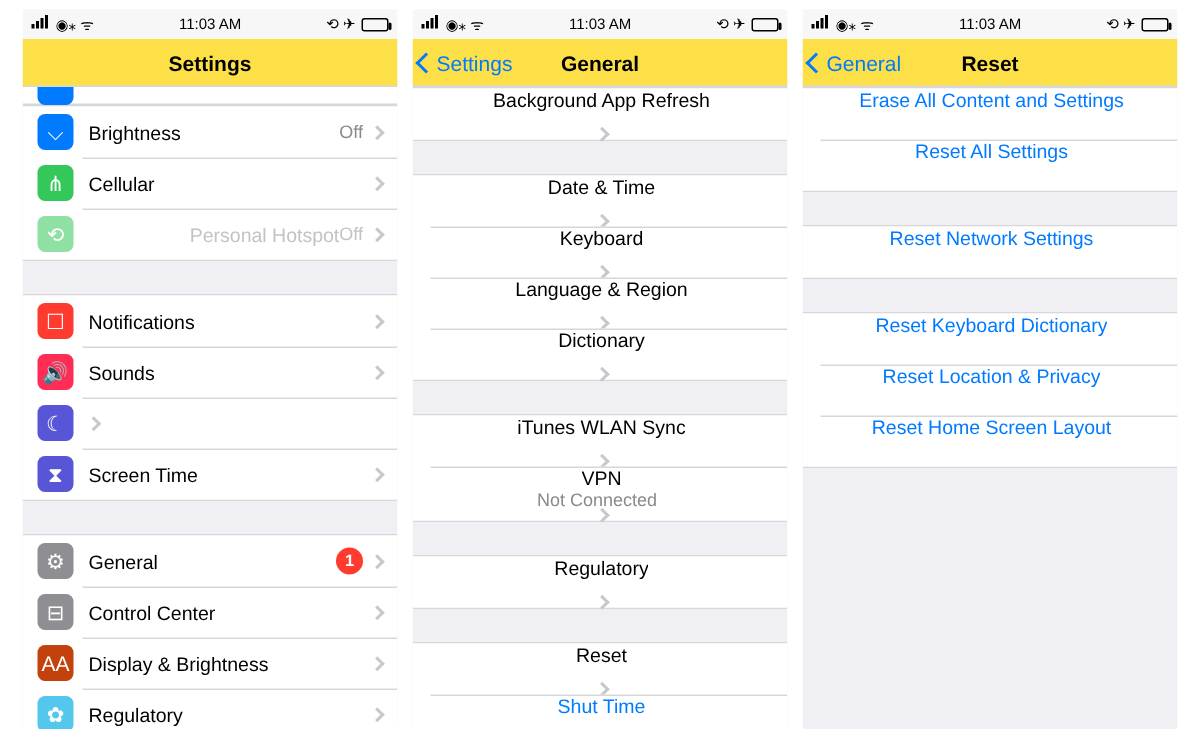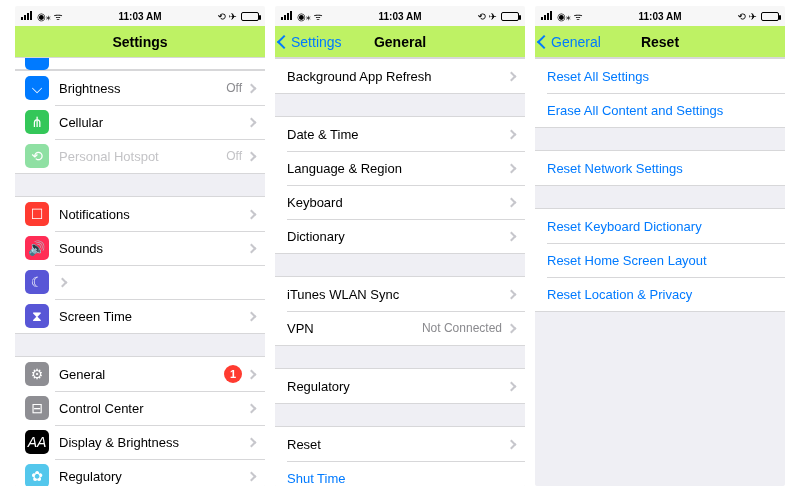--- a/index.html
+++ b/index.html
@@ -1,52 +1,52 @@
 <!DOCTYPE html>
 <html><head>
 <meta charset="utf-8">
 <style>
   * { box-sizing: border-box; margin: 0; padding: 0; font-family: -apple-system, "Helvetica Neue", Arial, sans-serif; }
   body { background: #fff; width: 800px; height: 500px; overflow: hidden; }
   .stage { display: flex; width: 800px; height: 500px; justify-content: center; align-items: flex-start; gap: 10px; padding: 6px 10px; }
   .phone { width: 250px; height: 480px; background: #fff; position: relative; overflow: hidden; border-radius: 2px; }
   .statusbar { height: 20px; font-size: 10px; display: flex; align-items: center; padding: 0 6px; color: #000; background: #f7f7f7; }
   .statusbar .left, .statusbar .right { display: flex; align-items: center; gap: 4px; }
-  .statusbar .center { flex: 1; text-align: center; font-weight: 700; }
+  .statusbar .center { flex: 1; text-align: center; font-weight: 400; }
   .statusbar .bars span { display: inline-block; width: 2px; background: #000; margin-right: 1px; }
   .statusbar .bars span:nth-child(1){height:3px}
   .statusbar .bars span:nth-child(2){height:5px}
   .statusbar .bars span:nth-child(3){height:7px}
   .statusbar .bars span:nth-child(4){height:9px}
   .battery { width: 18px; height: 9px; border: 1px solid #000; border-radius: 2px; position: relative; }
   .battery::after { content: ""; position: absolute; right: -3px; top: 2px; width: 2px; height: 5px; background: #000; border-radius: 1px; }
   .battery .fill { background: #000; height: 100%; width: 70%; }
-  .navbar { height: 32px; background: #bef264; border-bottom: 1px solid #d7d7d9; display: flex; align-items: center; position: relative; }
+  .navbar { height: 32px; background: #fde047; border-bottom: 1px solid #d7d7d9; display: flex; align-items: center; position: relative; }
   .navbar .title { position: absolute; left: 0; right: 0; text-align: center; font-weight: 600; font-size: 14px; color: #000; pointer-events: none; }
   .navbar .back { display: flex; align-items: center; color: #007aff; font-size: 14px; padding-left: 4px; gap: 2px; cursor: pointer; }
   .chev-left { width: 10px; height: 10px; border-left: 2px solid #007aff; border-bottom: 2px solid #007aff; transform: rotate(45deg); }
   .content { height: calc(100% - 52px); overflow-y: hidden; background: #efeff4; }
   .group { background: #fff; border-top: 1px solid #d7d7d9; border-bottom: 1px solid #d7d7d9; margin-bottom: 0; }
   .gap { height: 22px; }
   .row { display: flex; align-items: center; min-height: 34px; padding: 0 10px 0 10px; position: relative; background: #fff; font-size: 13px; }
   .row + .row::before { content: ""; position: absolute; left: 40px; right: 0; top: 0; height: 1px; background: #d7d7d9; }
   .row.noicon + .row.noicon::before { left: 12px; }
-  .row.noicon { padding-left: 12px; }
+  .row.noicon { padding-left: 12px; flex-direction: column; }
   .row .icon { width: 24px; height: 24px; border-radius: 5px; margin-right: 10px; display: flex; align-items: center; justify-content: center; color: #fff; font-size: 13px; flex-shrink: 0; }
   .row .label { flex: 1; color: #000; white-space: nowrap; overflow: hidden; text-overflow: ellipsis; }
   .row .label.link { color: #007aff; }
   .row .value { color: #8a8a8e; font-size: 12px; margin-right: 6px; }
   .row .chev { width: 7px; height: 7px; border-right: 2px solid #c7c7cc; border-top: 2px solid #c7c7cc; transform: rotate(45deg); flex-shrink: 0; }
-  .row.disabled .label, .row.disabled .value { color: #c3c3c6; }
+  .row.disabled .label, .row.disabled .value { color: #c3c3c6; text-align: right; }
   .row.disabled .icon { opacity: 0.55; }
   .badge { min-width: 18px; height: 18px; border-radius: 9px; background: #ff3b30; color: #fff; font-size: 11px; font-weight: 600; display: flex; align-items: center; justify-content: center; margin-right: 6px; padding: 0 5px; }
   
   .ic-bt { background: #007aff; } .ic-cell { background:#34c759; } .ic-hot { background:#34c759; }
   .ic-notif { background:#ff3b30; } .ic-sound { background:#ff2d55; } .ic-dnd { background:#5856d6; } .ic-screen { background:#5856d6; }
-  .ic-gen { background:#8e8e93; } .ic-ctrl { background:#8e8e93; } .ic-disp { background:#000000;font-style:italic; } .ic-wall { background:#54c7ec; }
+  .ic-gen { background:#8e8e93; } .ic-ctrl { background:#8e8e93; } .ic-disp { background:#c2410c; } .ic-wall { background:#54c7ec; }
   .glyph { font-size: 14px; line-height: 1; }
   
   .row-stub { height: 12px; background: #fff; border-bottom: 1px solid #d7d7d9; display:flex; align-items:flex-start; padding-left:10px; }
   .row-stub .icon { width:24px; height:12px; border-radius: 0 0 5px 5px; background:#007aff; }
 </style>
 </head>
 <body>
 
 <div class="stage">
 
@@ -185,25 +185,25 @@
             <div class="chev"></div>
           </div>
         </div>
         <div class="gap"></div>
         <div class="group">
           <div class="row noicon">
             <div class="label">Date &amp; Time</div>
             <div class="chev"></div>
           </div>
           <div class="row noicon">
+            <div class="label">Keyboard</div>
+            <div class="chev"></div>
+          </div>
+          <div class="row noicon">
             <div class="label">Language &amp; Region</div>
-            <div class="chev"></div>
-          </div>
-          <div class="row noicon">
-            <div class="label">Keyboard</div>
             <div class="chev"></div>
           </div>
           <div class="row noicon">
             <div class="label">Dictionary</div>
             <div class="chev"></div>
           </div>
         </div>
         <div class="gap"></div>
         <div class="group">
           <div class="row noicon">
@@ -251,41 +251,41 @@
     <div class="navbar">
       <div class="back">
         <span class="chev-left"></span>
         <span>General</span>
       </div>
       <div class="title">Reset</div>
     </div>
     <div class="content" id="content3">
         <div class="group">
           <div class="row noicon">
+            <div class="label link">Erase All Content and Settings</div>
+          </div>
+          <div class="row noicon">
             <div class="label link">Reset All Settings</div>
           </div>
-          <div class="row noicon">
-            <div class="label link">Erase All Content and Settings</div>
-          </div>
         </div>
         <div class="gap"></div>
         <div class="group">
           <div class="row noicon">
             <div class="label link">Reset Network Settings</div>
           </div>
         </div>
         <div class="gap"></div>
         <div class="group">
           <div class="row noicon">
             <div class="label link">Reset Keyboard Dictionary</div>
           </div>
           <div class="row noicon">
+            <div class="label link">Reset Location &amp; Privacy</div>
+          </div>
+          <div class="row noicon">
             <div class="label link">Reset Home Screen Layout</div>
           </div>
-          <div class="row noicon">
-            <div class="label link">Reset Location &amp; Privacy</div>
-          </div>
         </div>
         <div class="gap"></div>
       </div>
   </div>
 
 </div>
 
 </body></html>

